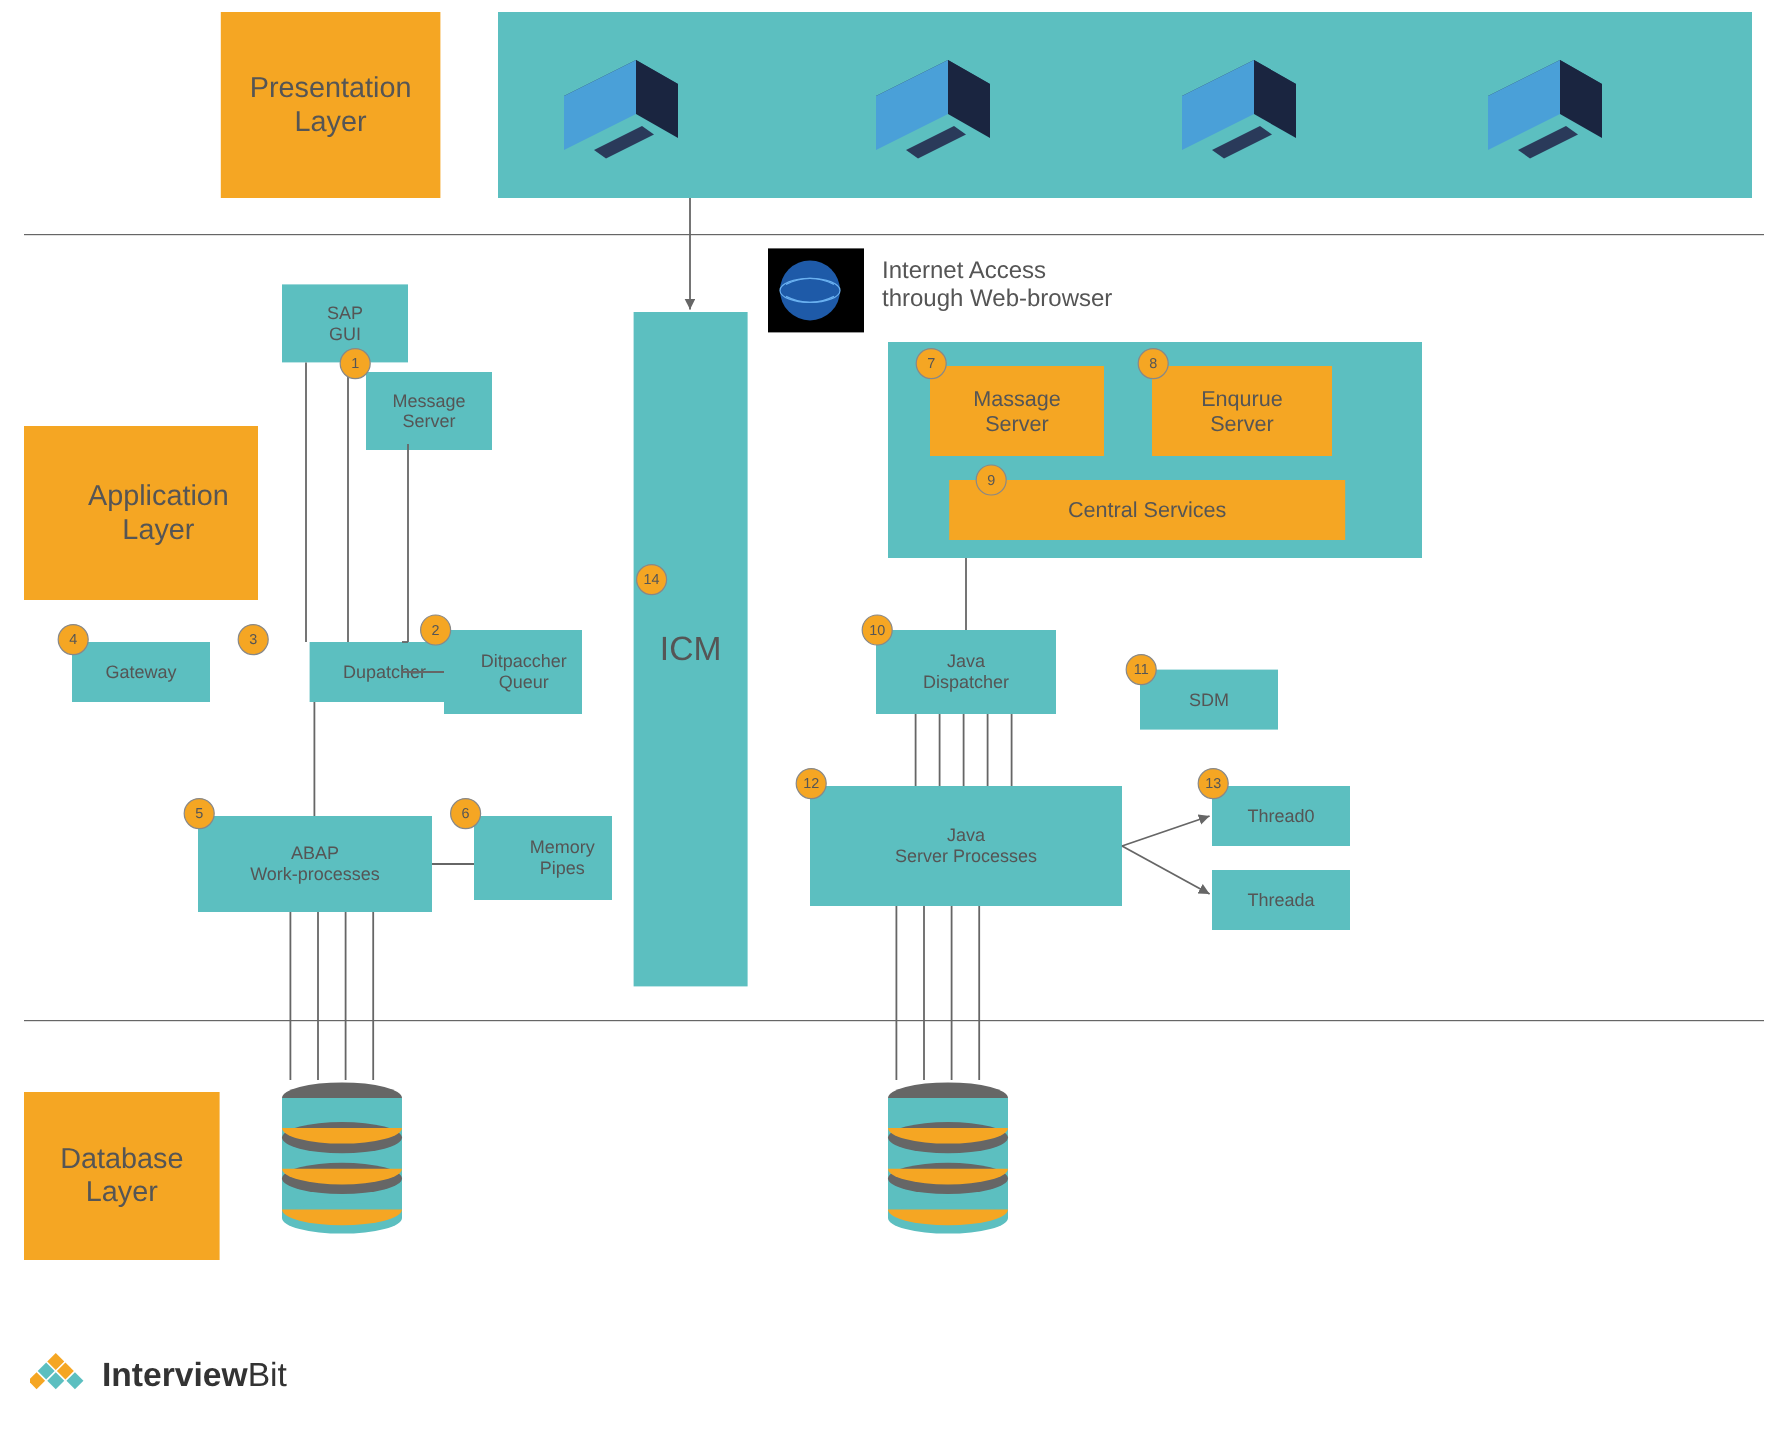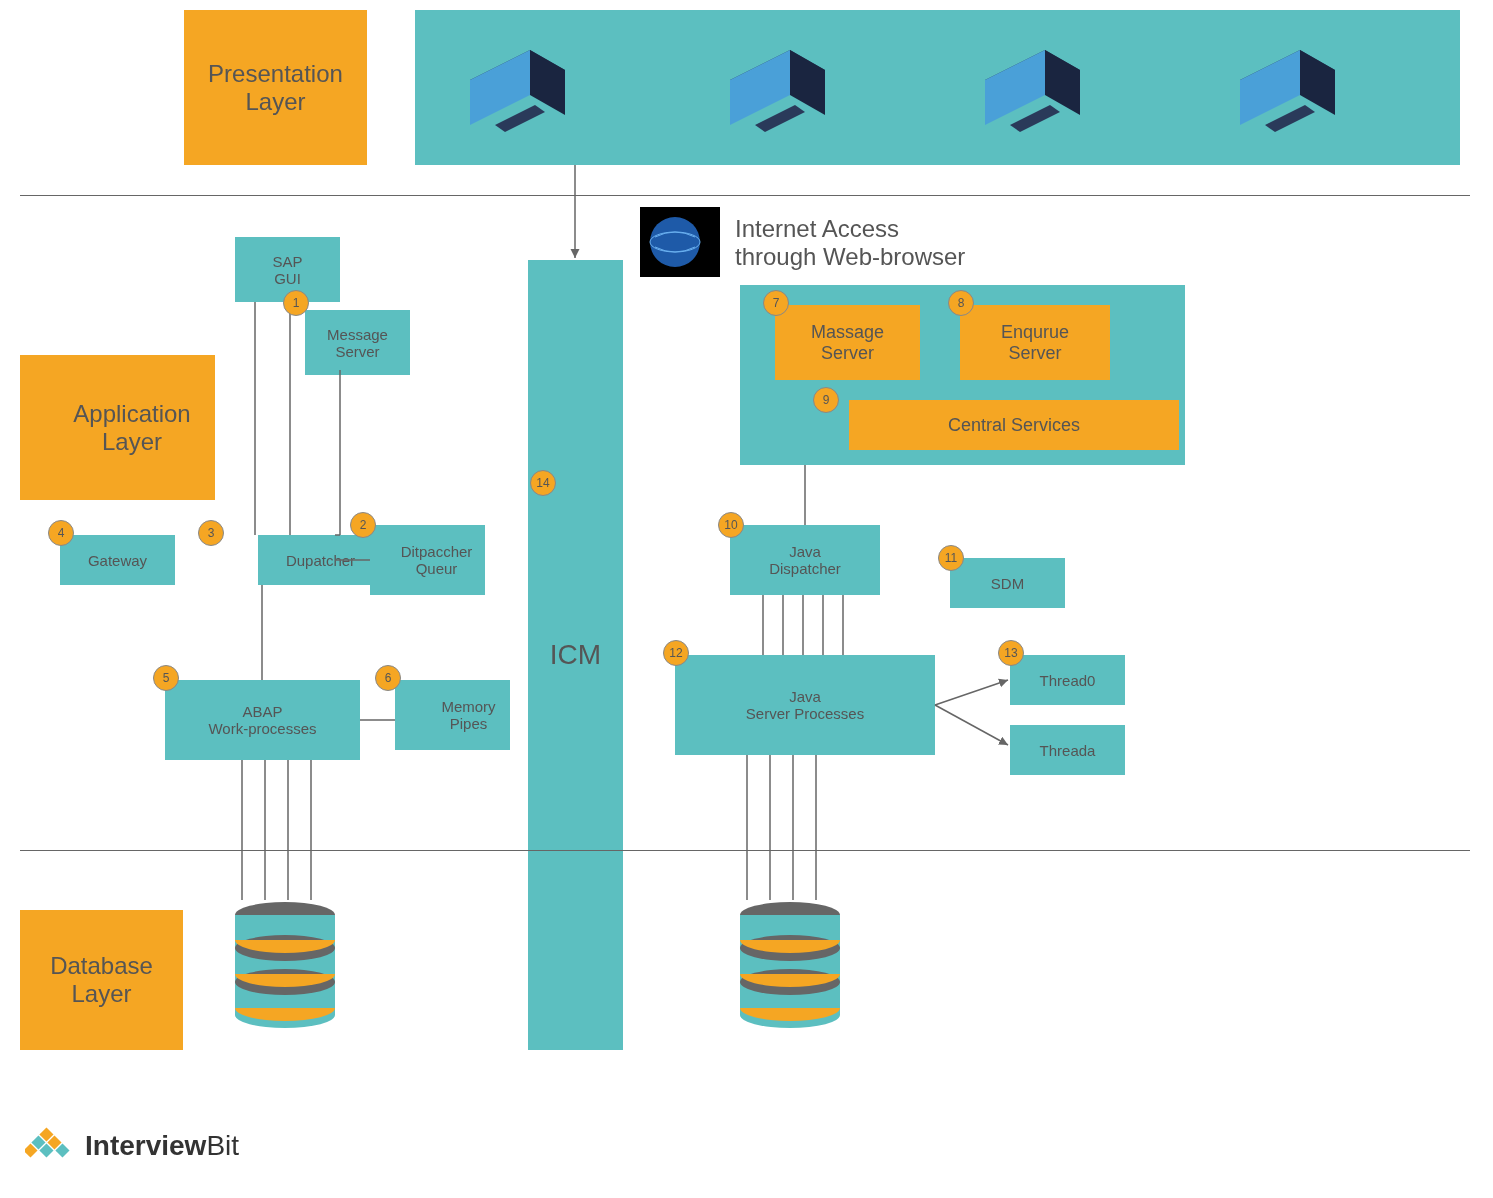--- a/index.html
+++ b/index.html
@@ -3,21 +3,21 @@
 <meta charset="utf-8">
 <style>
   * { margin: 0; padding: 0; box-sizing: border-box; }
   body { font-family: Arial, sans-serif; background: #fff; width: 1493px; height: 1198px; position: relative; }
   .layer-box { position: absolute; background: #f5a623; color: #555; display: flex; align-items: center; justify-content: center; text-align: center; font-size: 24px; }
   .teal-box { position: absolute; background: #5cbfc0; color: #555; display: flex; align-items: center; justify-content: center; text-align: center; font-size: 15px; }
   .orange-box { position: absolute; background: #f5a623; color: #555; display: flex; align-items: center; justify-content: center; text-align: center; font-size: 18px; }
   .teal-container { position: absolute; background: #5cbfc0; }
   .badge { position: absolute; width: 26px; height: 26px; border-radius: 50%; background: #f5a623; border: 1px solid #888; color: #555; display: flex; align-items: center; justify-content: center; font-size: 12px; z-index: 10; }
   .hline { position: absolute; height: 1px; background: #666; }
-  .label { position: absolute; color: #555; font-size: 24px; }
+  .label { position: absolute; color: #555; font-size: 20px; }
   svg.connector { position: absolute; overflow: visible; }
   .footer-brand { position: absolute; left: 25px; bottom: 30px; display: flex; align-items: center; gap: 10px; }
   .brand-text { font-size: 28px; color: #333; }
   .brand-text b { font-weight: 700; }
 </style>
 </head>
 <body>
 
 <div class="layer-box" style="left:184px; top:10px; width:183px; height:155px; white-space:pre-line;">Presentation
 Layer</div>
@@ -90,31 +90,31 @@
 <div class="badge" style="left:350px; top:512px;">2</div>
 
 <div class="teal-box" style="left:165px; top:680px; width:195px; height:80px; white-space:pre-line;">ABAP
 Work-processes</div>
 <div class="badge" style="left:153px; top:665px;">5</div>
 
 <div class="teal-box" style="left:395px; top:680px; width:115px; height:70px; white-space:pre-line;padding-left:32px;">Memory
 Pipes</div>
 <div class="badge" style="left:375px; top:665px;">6</div>
 
-<div class="teal-box" style="left:528px; top:260px; width:95px; height:790px; font-size:28px;">ICM</div>
+<div class="teal-box" style="left:528px; top:260px; width:95px; height:562px; font-size:28px;">ICM</div>
 <div class="badge" style="left:530px; top:470px;">14</div>
 
 <div class="teal-container" style="left:740px; top:285px; width:445px; height:180px;"></div>
 <div class="orange-box" style="left:775px; top:305px; width:145px; height:75px; white-space:pre-line;">Massage
 Server</div>
 <div class="badge" style="left:763px; top:290px;">7</div>
 <div class="orange-box" style="left:960px; top:305px; width:150px; height:75px; white-space:pre-line;">Enqurue
 Server</div>
 <div class="badge" style="left:948px; top:290px;">8</div>
-<div class="orange-box" style="left:849px; top:400px; width:330px; height:50px;">Central Services</div>
+<div class="orange-box" style="left:791px; top:400px; width:330px; height:50px;">Central Services</div>
 <div class="badge" style="left:813px; top:387px;">9</div>
 
 <div class="teal-box" style="left:730px; top:525px; width:150px; height:70px; white-space:pre-line;">Java
 Dispatcher</div>
 <div class="badge" style="left:718px; top:512px;">10</div>
 
 <div class="teal-box" style="left:950px; top:558px; width:115px; height:50px;">SDM</div>
 <div class="badge" style="left:938px; top:545px;">11</div>
 
 <div class="teal-box" style="left:675px; top:655px; width:260px; height:100px; white-space:pre-line;">Java

